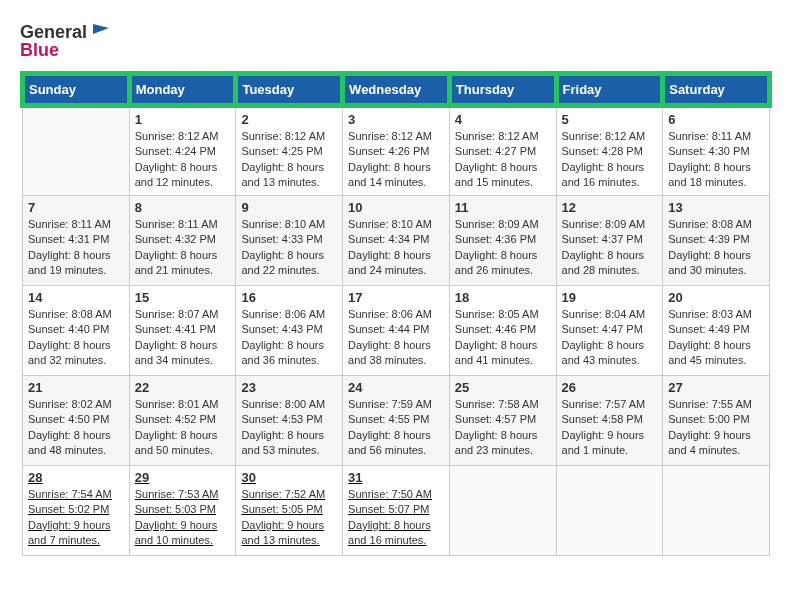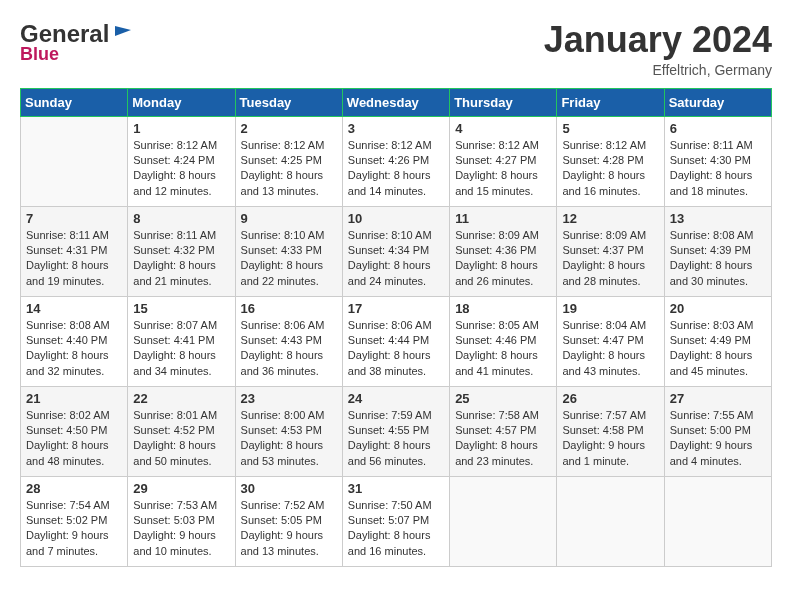--- a/index.html
+++ b/index.html
@@ -14,21 +14,21 @@
       display: flex;
       justify-content: space-between;
       align-items: flex-start;
       margin-bottom: 10px;
     }
     .logo {
       display: flex;
       align-items: center;
     }
     .logo-text-general {
-      font-size: 24px;
+      font-size: 18px;
       font-weight: bold;
       color: #333;
     }
     .logo-text-blue {
       font-size: 18px;
       font-weight: bold;
       color: #be185d;
     }
     .logo-icon {
       width: 24px;
@@ -54,21 +54,21 @@
       border-collapse: collapse;
       font-size: 11px;
     }
     .calendar th {
       background-color: #1a5fa8;
       color: #fff;
       padding: 6px 4px;
       text-align: left;
       font-size: 13px;
       font-weight: bold;
-      border: 1px solid #22c55e;
+      border: 5px solid #22c55e;
     }
     .calendar td {
       border: 1px solid #ccc;
       vertical-align: top;
       padding: 4px 5px;
       height: 90px;
       width: calc(100% / 7);
     }
     .day-number {
       font-size: 13px;
@@ -104,24 +104,20 @@
     <div style="display:flex; flex-direction:column; align-items:flex-start;">
       <div style="display:flex; align-items:center;">
         <span class="logo-text-general">General</span>
         <svg class="logo-icon" viewBox="0 0 24 24" xmlns="http://www.w3.org/2000/svg">
           <polygon points="4,4 20,8 4,14" fill="#1a5fa8"></polygon>
         </svg>
       </div>
       <span class="logo-text-blue" style="margin-top:-4px;">Blue</span>
     </div>
   </div>
-  <div class="title-block">
-    <div class="month-title">January 2024</div>
-    <div class="location">Effeltrich, Germany</div>
-  </div>
 </div>
 
 <table class="calendar">
   <thead>
     <tr>
     <th>Sunday</th>
         <th>Monday</th>
         <th>Tuesday</th>
         <th>Wednesday</th>
         <th>Thursday</th>
@@ -348,21 +344,21 @@
         </td>
         <td>
           <span class="day-number">27</span>
           <div class="day-info">
             <div>Sunrise: 7:55 AM</div>
             <div>Sunset: 5:00 PM</div>
             <div>Daylight: 9 hours and 4 minutes.</div>
           </div>
         </td>
       </tr>
-      <tr style="background-color: #c4b5fd;">
+      <tr style="background-color: #c4b5fd; text-decoration: underline;">
         <td>
           <span class="day-number">28</span>
           <div class="day-info">
             <div>Sunrise: 7:54 AM</div>
             <div>Sunset: 5:02 PM</div>
             <div>Daylight: 9 hours and 7 minutes.</div>
           </div>
         </td>
         <td>
           <span class="day-number">29</span>

